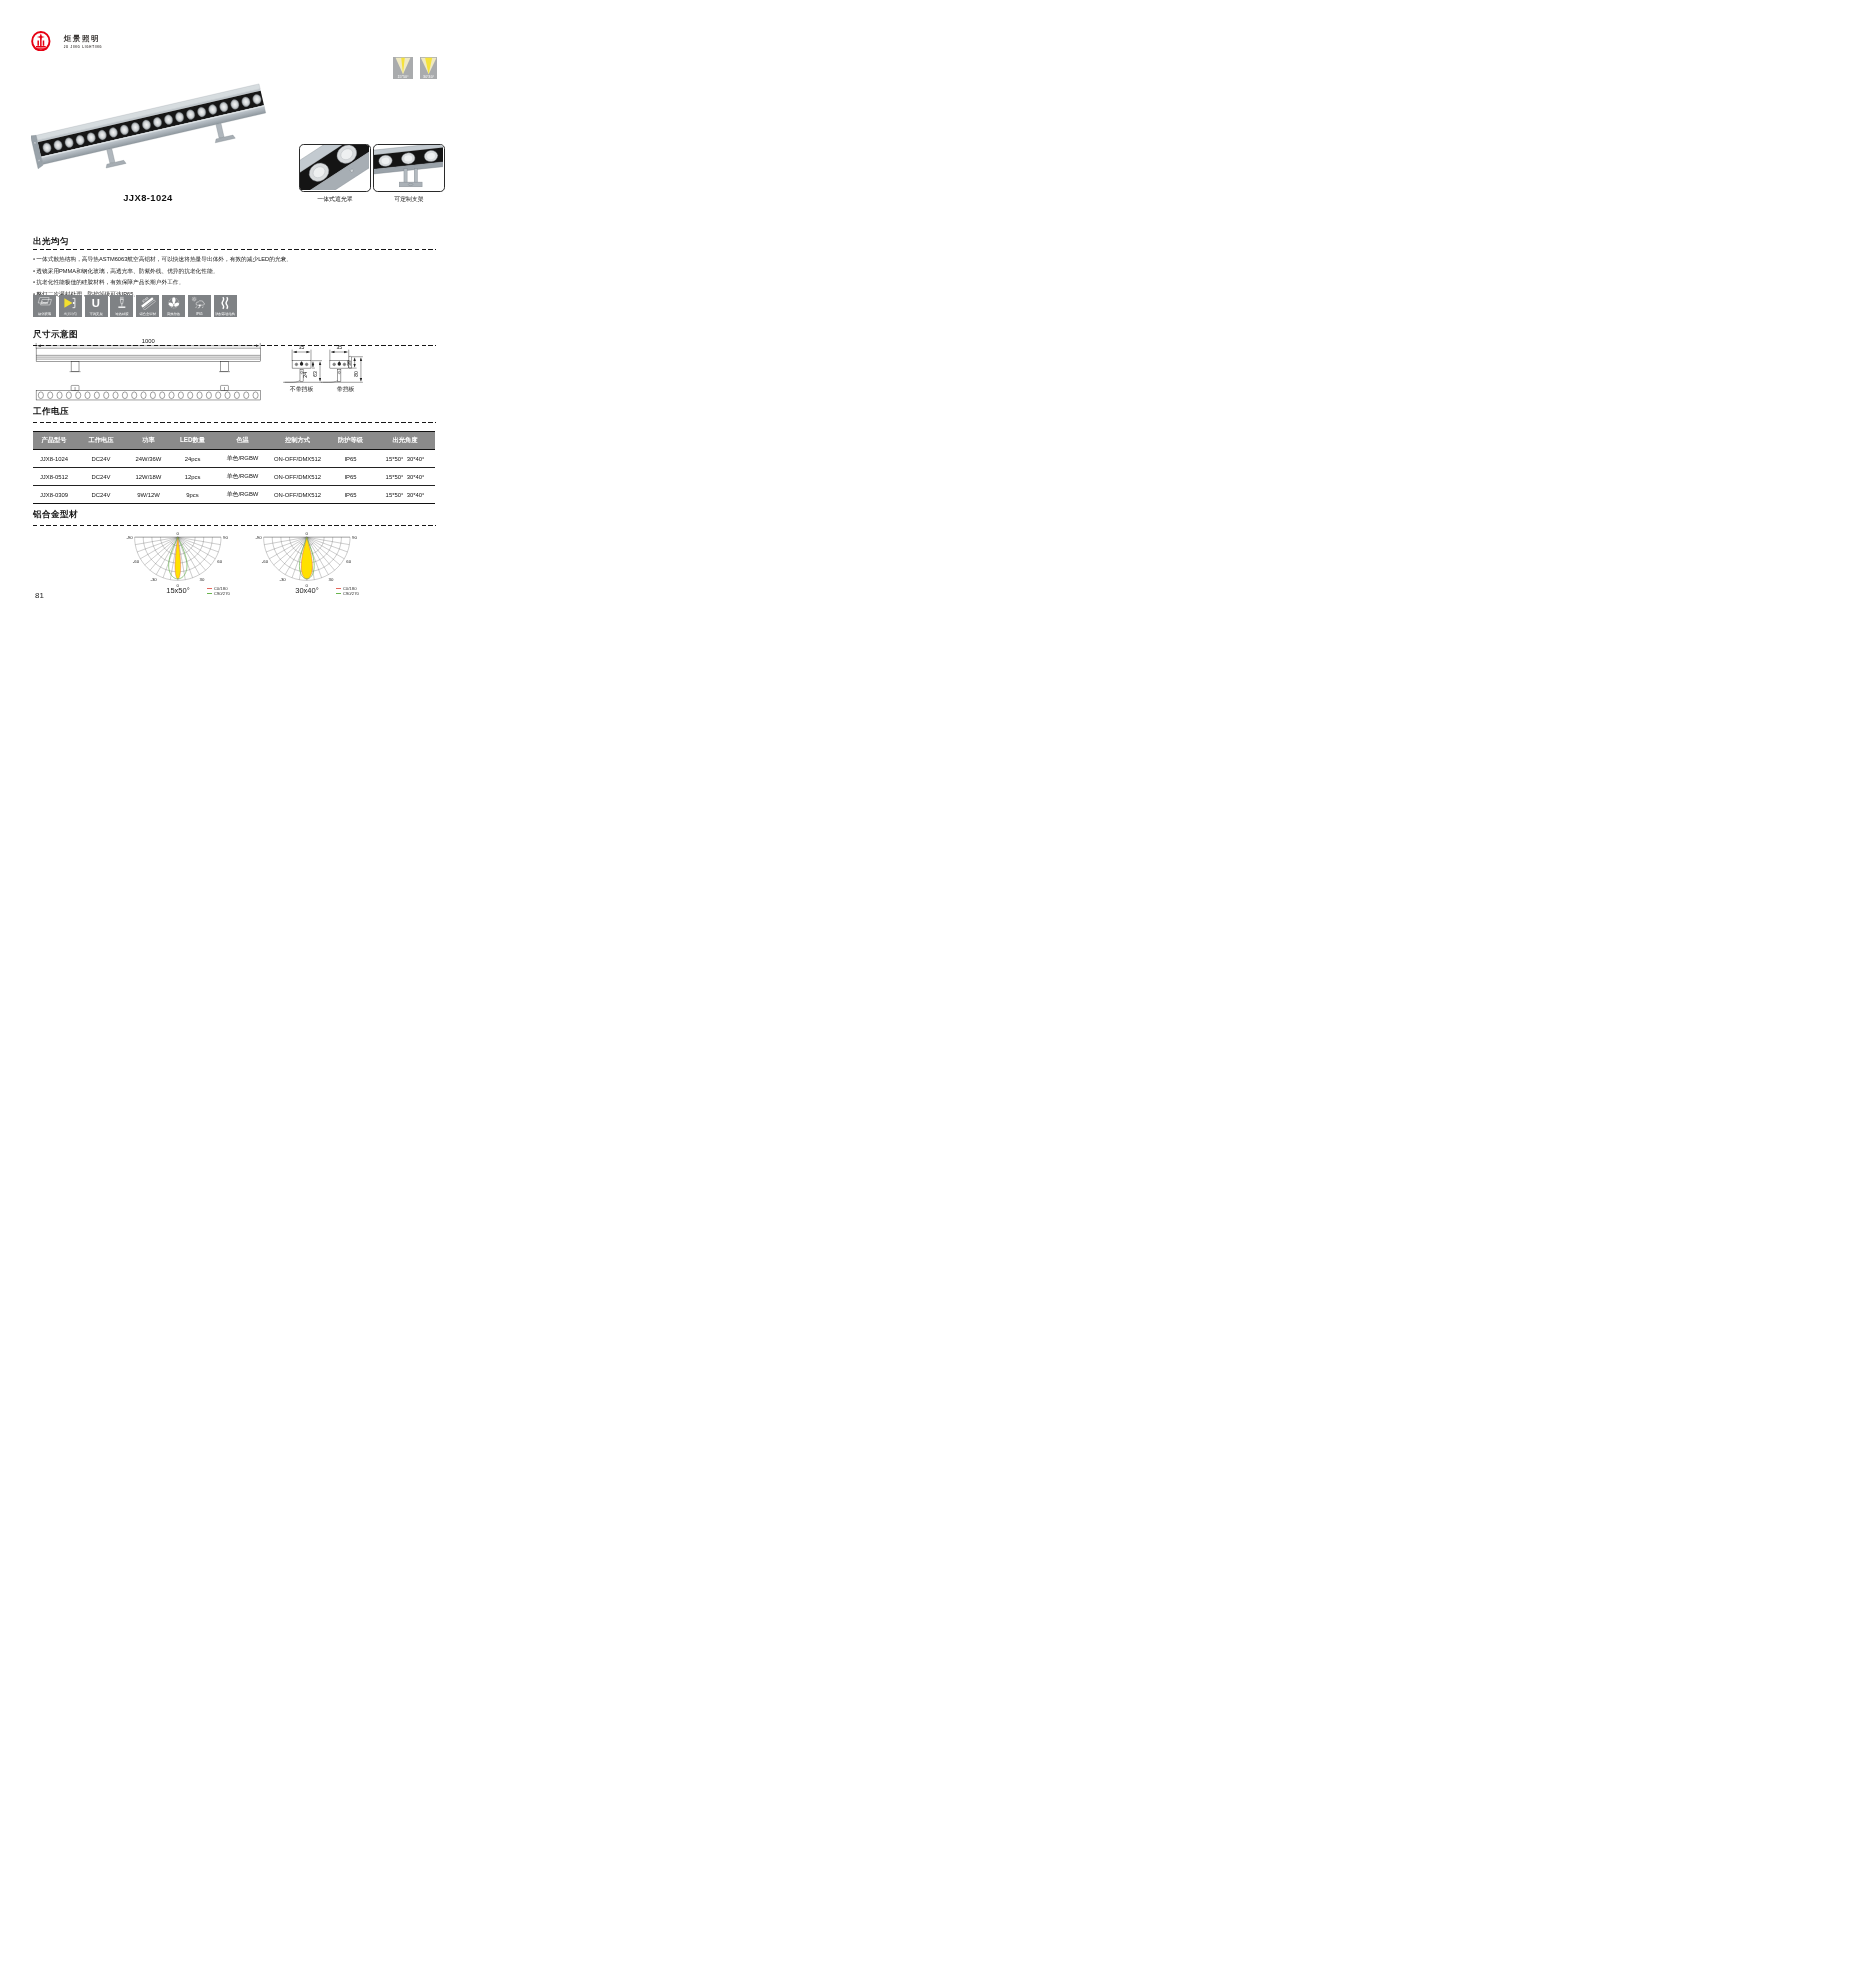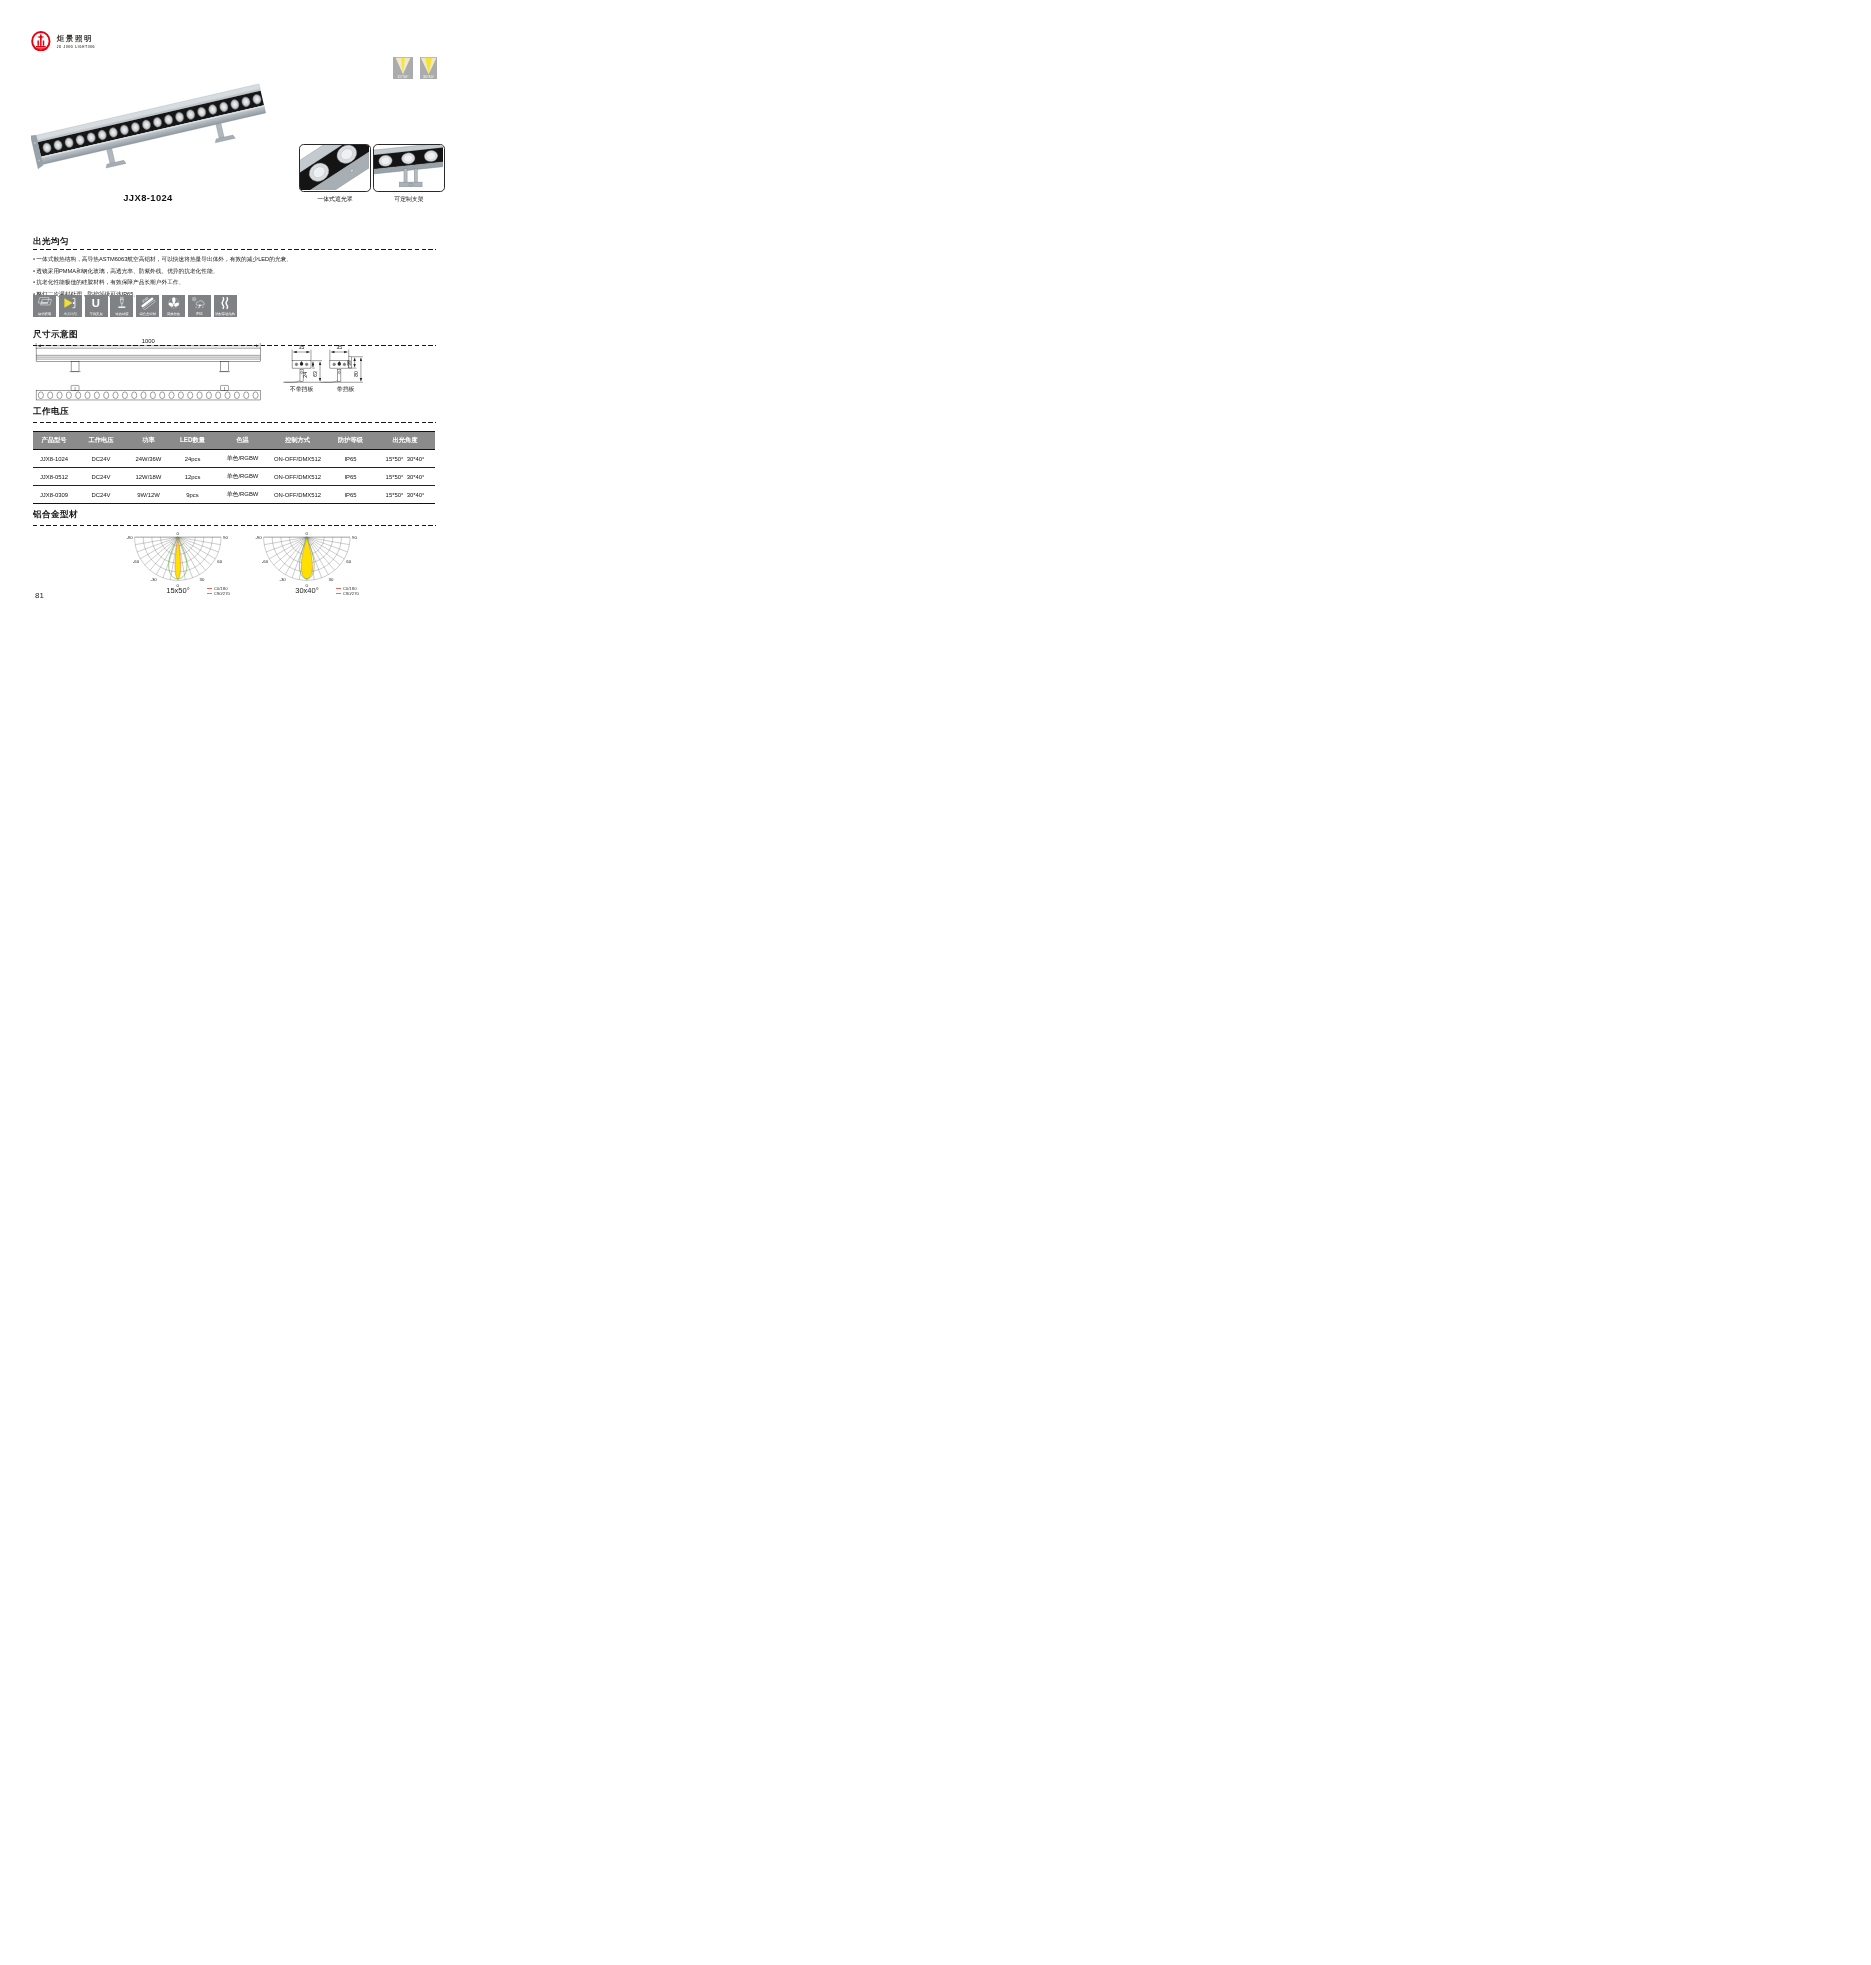--- a/index.html
+++ b/index.html
@@ -1,20 +1,20 @@
 <!DOCTYPE html>
 <html style="font-size:6.3px"><head>
 <meta charset="utf-8">
 <style>
   html,body{margin:0;padding:0;background:#fff;}
   .page{position:relative;width:468px;height:662px;background:#fff;overflow:hidden;
         font-family:"Liberation Sans",sans-serif;color:#151515;}
   
   .logo{position:absolute;left:31px;top:31px;display:flex;align-items:center;}
-  .logo-text{margin-left:6px;}
+  .logo-text{margin-left:13px;}
   .logo-cn{font-size:7.5px;font-weight:bold;color:#3c3836;letter-spacing:1.6px;}
   .logo-en{font-size:2.9px;font-weight:bold;color:#3c3836;letter-spacing:0.8px;margin-top:0.8px;}
   
   .beam-badge{position:absolute;top:57px;height:22.4px;background:#a9abad;}
   .beam-badge-label{position:absolute;bottom:0.8px;width:100%;text-align:center;color:#fff;font-size:3.7px;}
   
   .product-photo{position:absolute;left:31px;top:72px;}
   .model-title{position:absolute;left:105px;top:192px;width:86px;text-align:center;
                font-size:9.4px;font-weight:bold;letter-spacing:0.4px;color:#111;}
   

